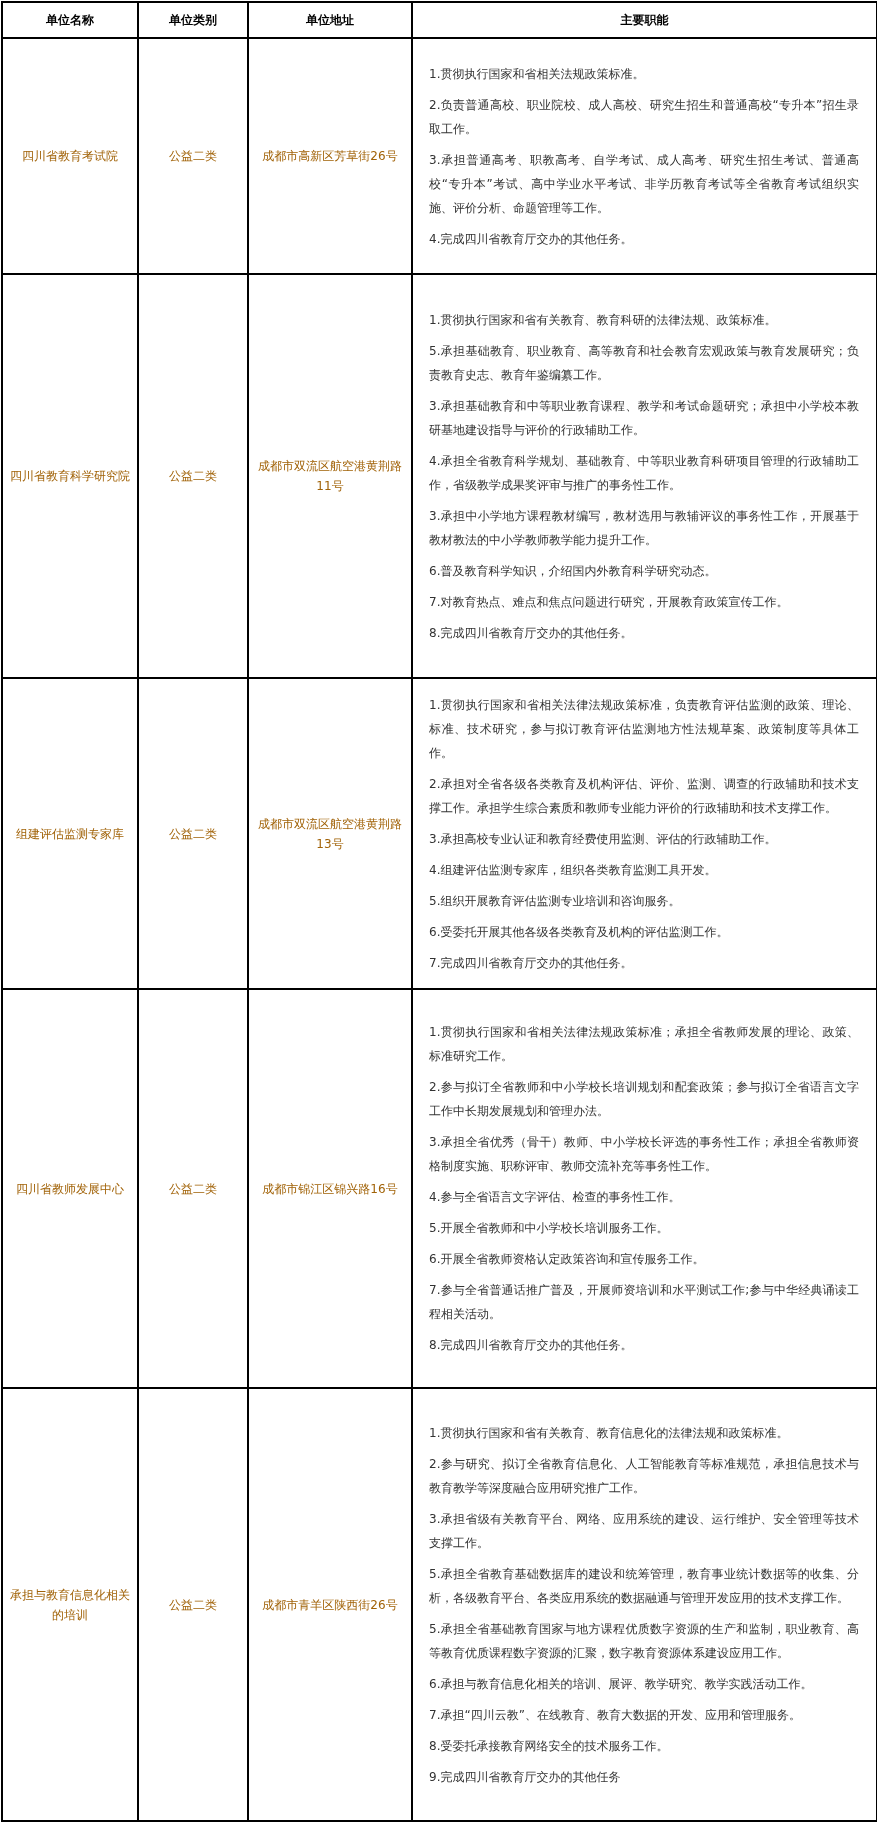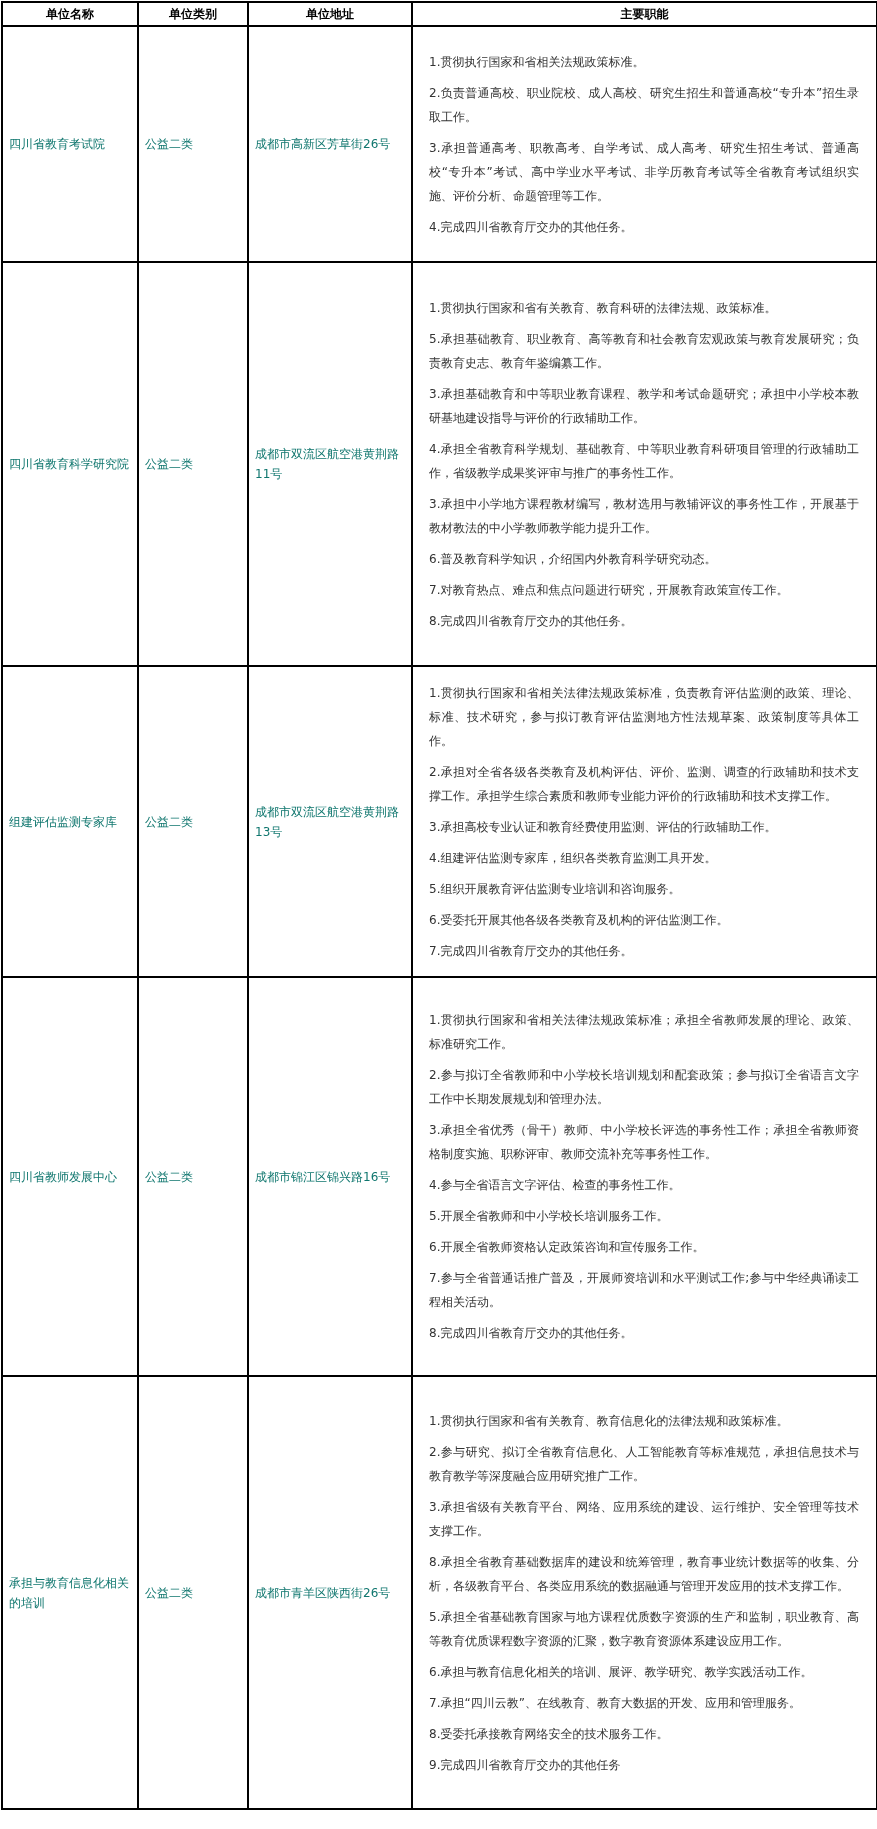--- a/index.html
+++ b/index.html
@@ -20,31 +20,32 @@
     table-layout: fixed;
     background: #ffffff;
   }
   table.units th, table.units td {
     border: 2px solid #000000;
     box-sizing: border-box;
     vertical-align: middle;
     font-size: 12px;
   }
   thead th {
-    height: 24px;
+    height: 36px;
     font-weight: bold;
     color: #000000;
     font-size: 13px;
     text-align: center;
     padding: 2px 4px;
   }
   td.c1, td.c2, td.c3 {
+    text-align: center;
     padding: 4px 6px;
     line-height: 20px;
-    color: #0f766e;
+    color: #a16207;
   }
   td.c4 {
     text-align: justify;
     text-justify: inter-ideograph;
     padding: 6px 9px 6px 8px;
     color: #333333;
   }
   td.c4 p {
     margin: 7px 8px;
     line-height: 24px;
@@ -137,21 +138,21 @@
       </tr>
 
       <tr class="r5">
         <td class="c1">承担与教育信息化相关的培训</td>
         <td class="c2">公益二类</td>
         <td class="c3">成都市青羊区陕西街26号</td>
         <td class="c4">
           <p>1.贯彻执行国家和省有关教育、教育信息化的法律法规和政策标准。</p>
           <p>2.参与研究、拟订全省教育信息化、人工智能教育等标准规范，承担信息技术与教育教学等深度融合应用研究推广工作。</p>
           <p>3.承担省级有关教育平台、网络、应用系统的建设、运行维护、安全管理等技术支撑工作。</p>
-          <p>8.承担全省教育基础数据库的建设和统筹管理，教育事业统计数据等的收集、分析，各级教育平台、各类应用系统的数据融通与管理开发应用的技术支撑工作。</p>
+          <p>5.承担全省教育基础数据库的建设和统筹管理，教育事业统计数据等的收集、分析，各级教育平台、各类应用系统的数据融通与管理开发应用的技术支撑工作。</p>
           <p>5.承担全省基础教育国家与地方课程优质数字资源的生产和监制，职业教育、高等教育优质课程数字资源的汇聚，数字教育资源体系建设应用工作。</p>
           <p>6.承担与教育信息化相关的培训、展评、教学研究、教学实践活动工作。</p>
           <p>7.承担“四川云教”、在线教育、教育大数据的开发、应用和管理服务。</p>
           <p>8.受委托承接教育网络安全的技术服务工作。</p>
           <p>9.完成四川省教育厅交办的其他任务</p>
         </td>
       </tr>
 
     </tbody>
   </table>

